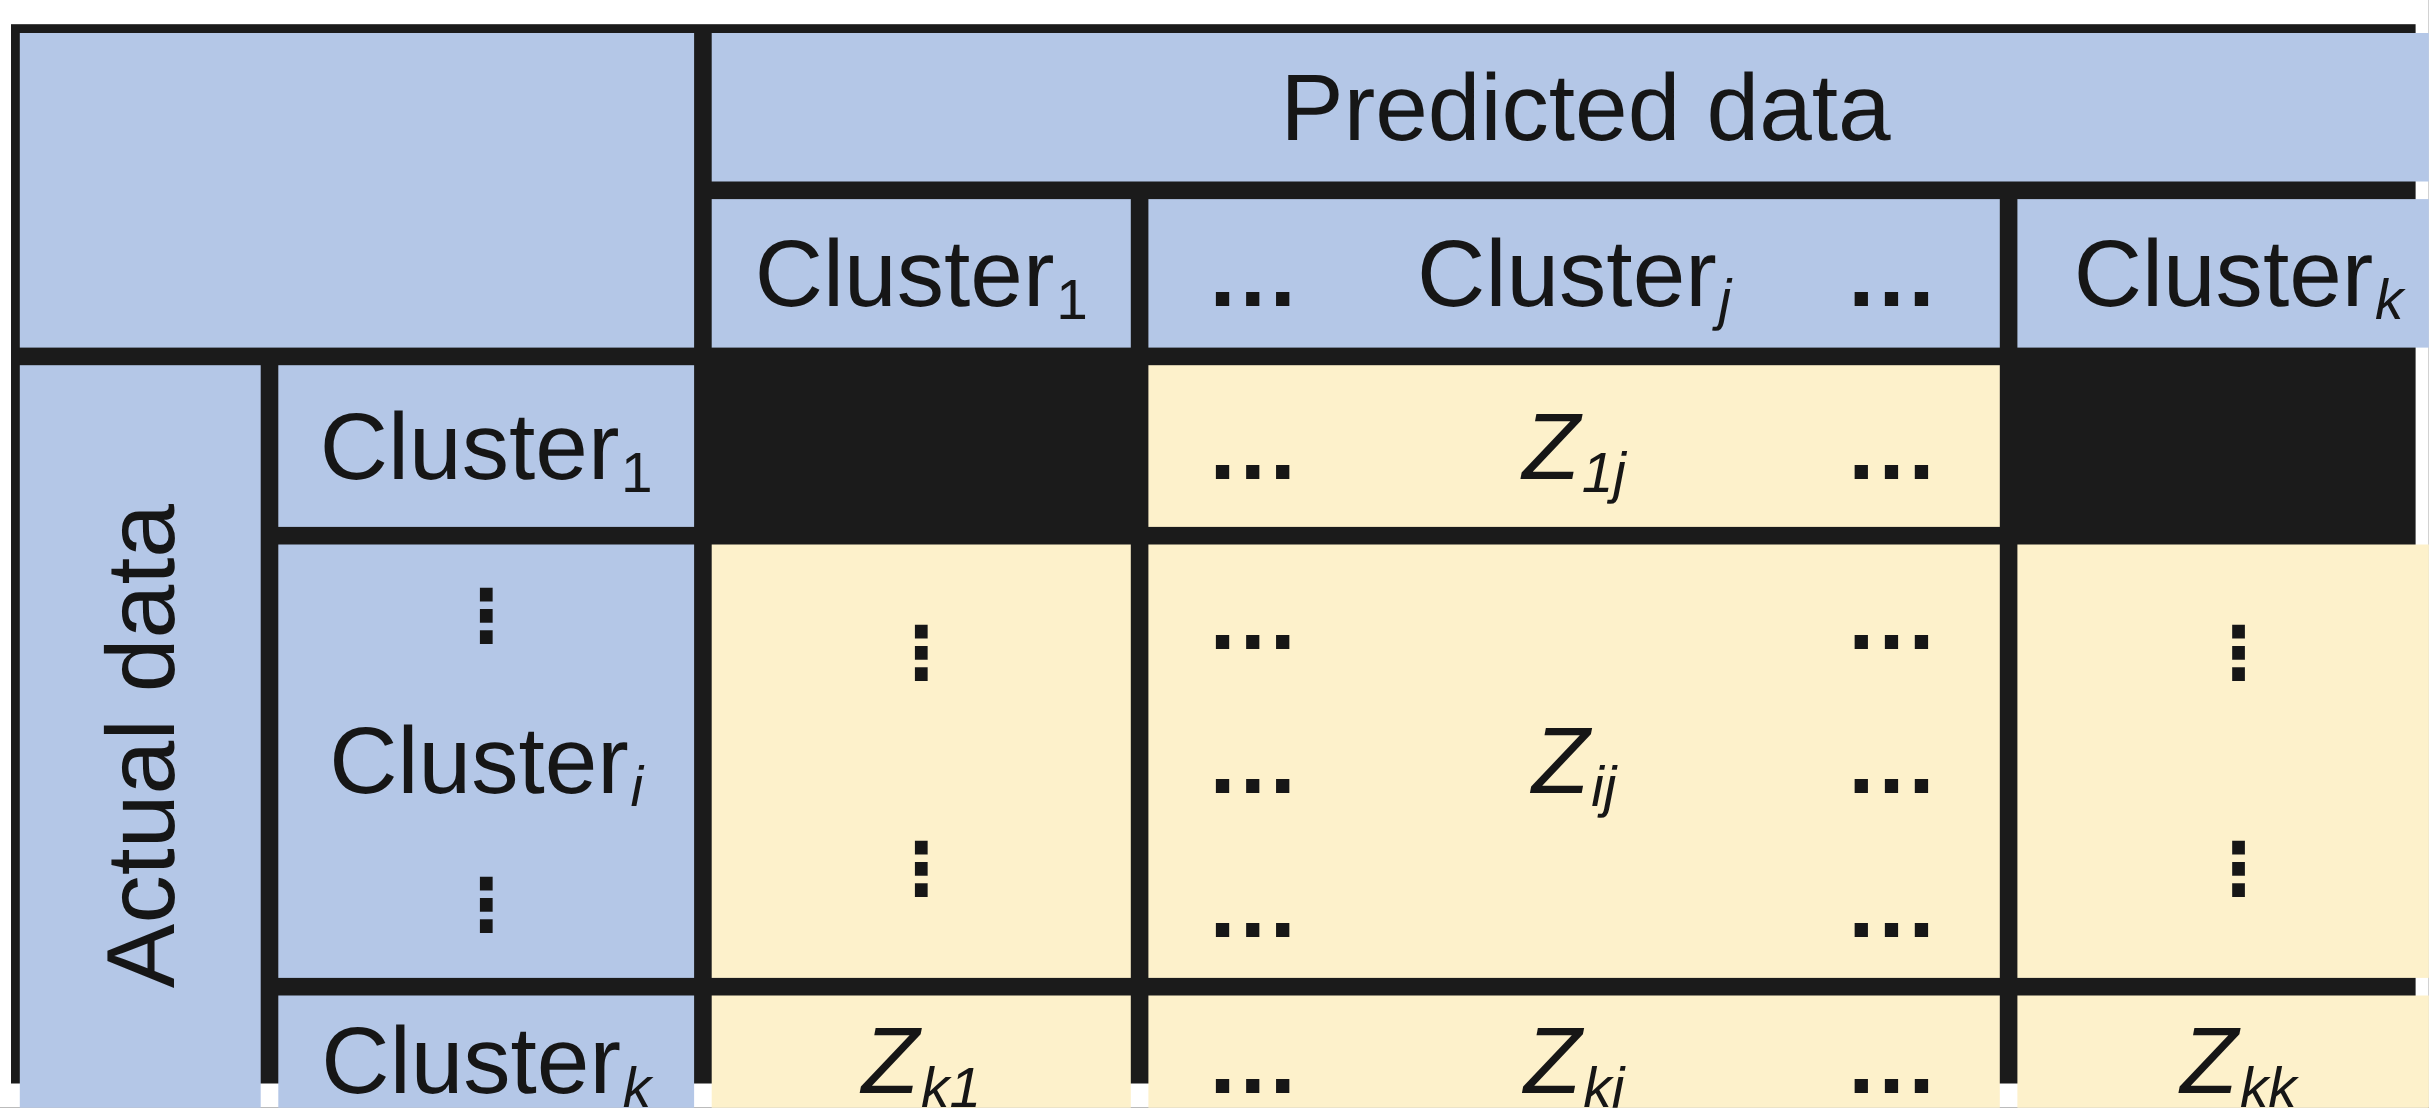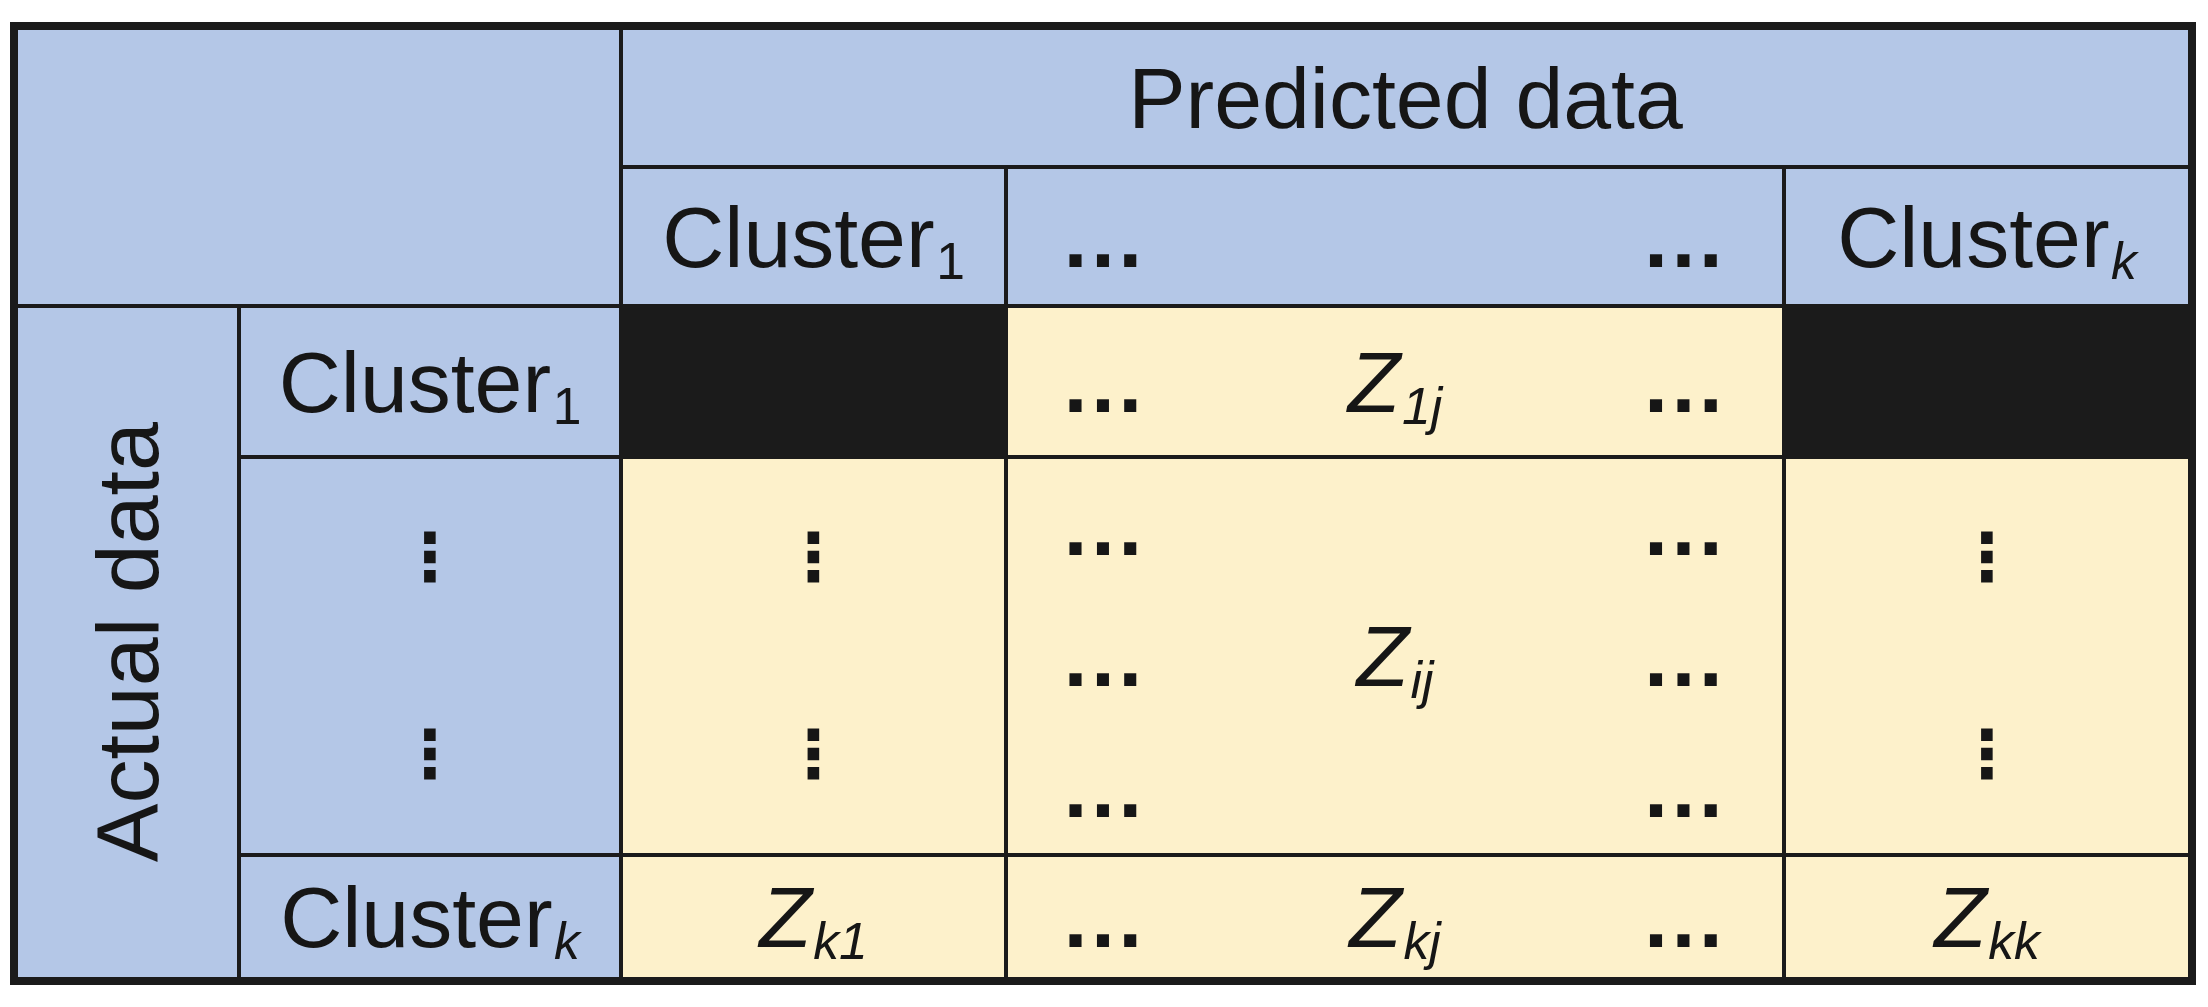--- a/index.html
+++ b/index.html
@@ -12,21 +12,21 @@
     color: #161616;
   }
   .tbl {
     position: absolute;
     left: 10px; top: 22px;
     width: 2186px; height: 963px;
     box-sizing: border-box;
     display: grid;
     grid-template-columns: 219px 378px 381px 774px 402px;
     grid-template-rows: 135px 135px 147px 394px 120px;
-    gap: 4px;
+    gap: 16px;
     padding: 8px;
     background: #1b1b1b;
   }
   .cell {
     display: flex;
     align-items: center;
     justify-content: center;
     font-size: 86px;
     line-height: 1;
     overflow: hidden;
@@ -68,36 +68,40 @@
 
   <div class="cell blue" style="grid-area:1/3/2/6">
     <span class="word">Predicted data</span>
   </div>
 
   <div class="cell blue" style="grid-area:2/3/3/4">
     <span class="word"><span>Cluster</span><span class="sub">1</span></span>
   </div>
   <div class="cell blue mid" style="grid-area:2/4/3/5">
     <span class="he">…</span>
+    <span class="word"><span>Cluster</span><span class="sub it">j</span></span>
     <span class="he">…</span>
   </div>
   <div class="cell blue" style="grid-area:2/5/3/6">
     <span class="word"><span>Cluster</span><span class="sub it">k</span></span>
   </div>
 
   <div class="cell blue" style="grid-area:3/1/6/2">
     <span class="vertical">Actual data</span>
   </div>
 
   <div class="cell blue" style="grid-area:3/2/4/3">
     <span class="word"><span>Cluster</span><span class="sub">1</span></span>
   </div>
   <div class="cell blue vstack" style="grid-area:4/2/5/3">
     <div>
         <span class="ve">⋮</span>
+      </div>
+    <div>
+        <span class="word"><span>Cluster</span><span class="sub it">i</span></span>
       </div>
     <div>
         <span class="ve">⋮</span>
       </div>
   </div>
   <div class="cell blue" style="grid-area:5/2/6/3">
     <span class="word"><span>Cluster</span><span class="sub it">k</span></span>
   </div>
 
   <div class="cell yellow mid" style="grid-area:3/4/4/5">

